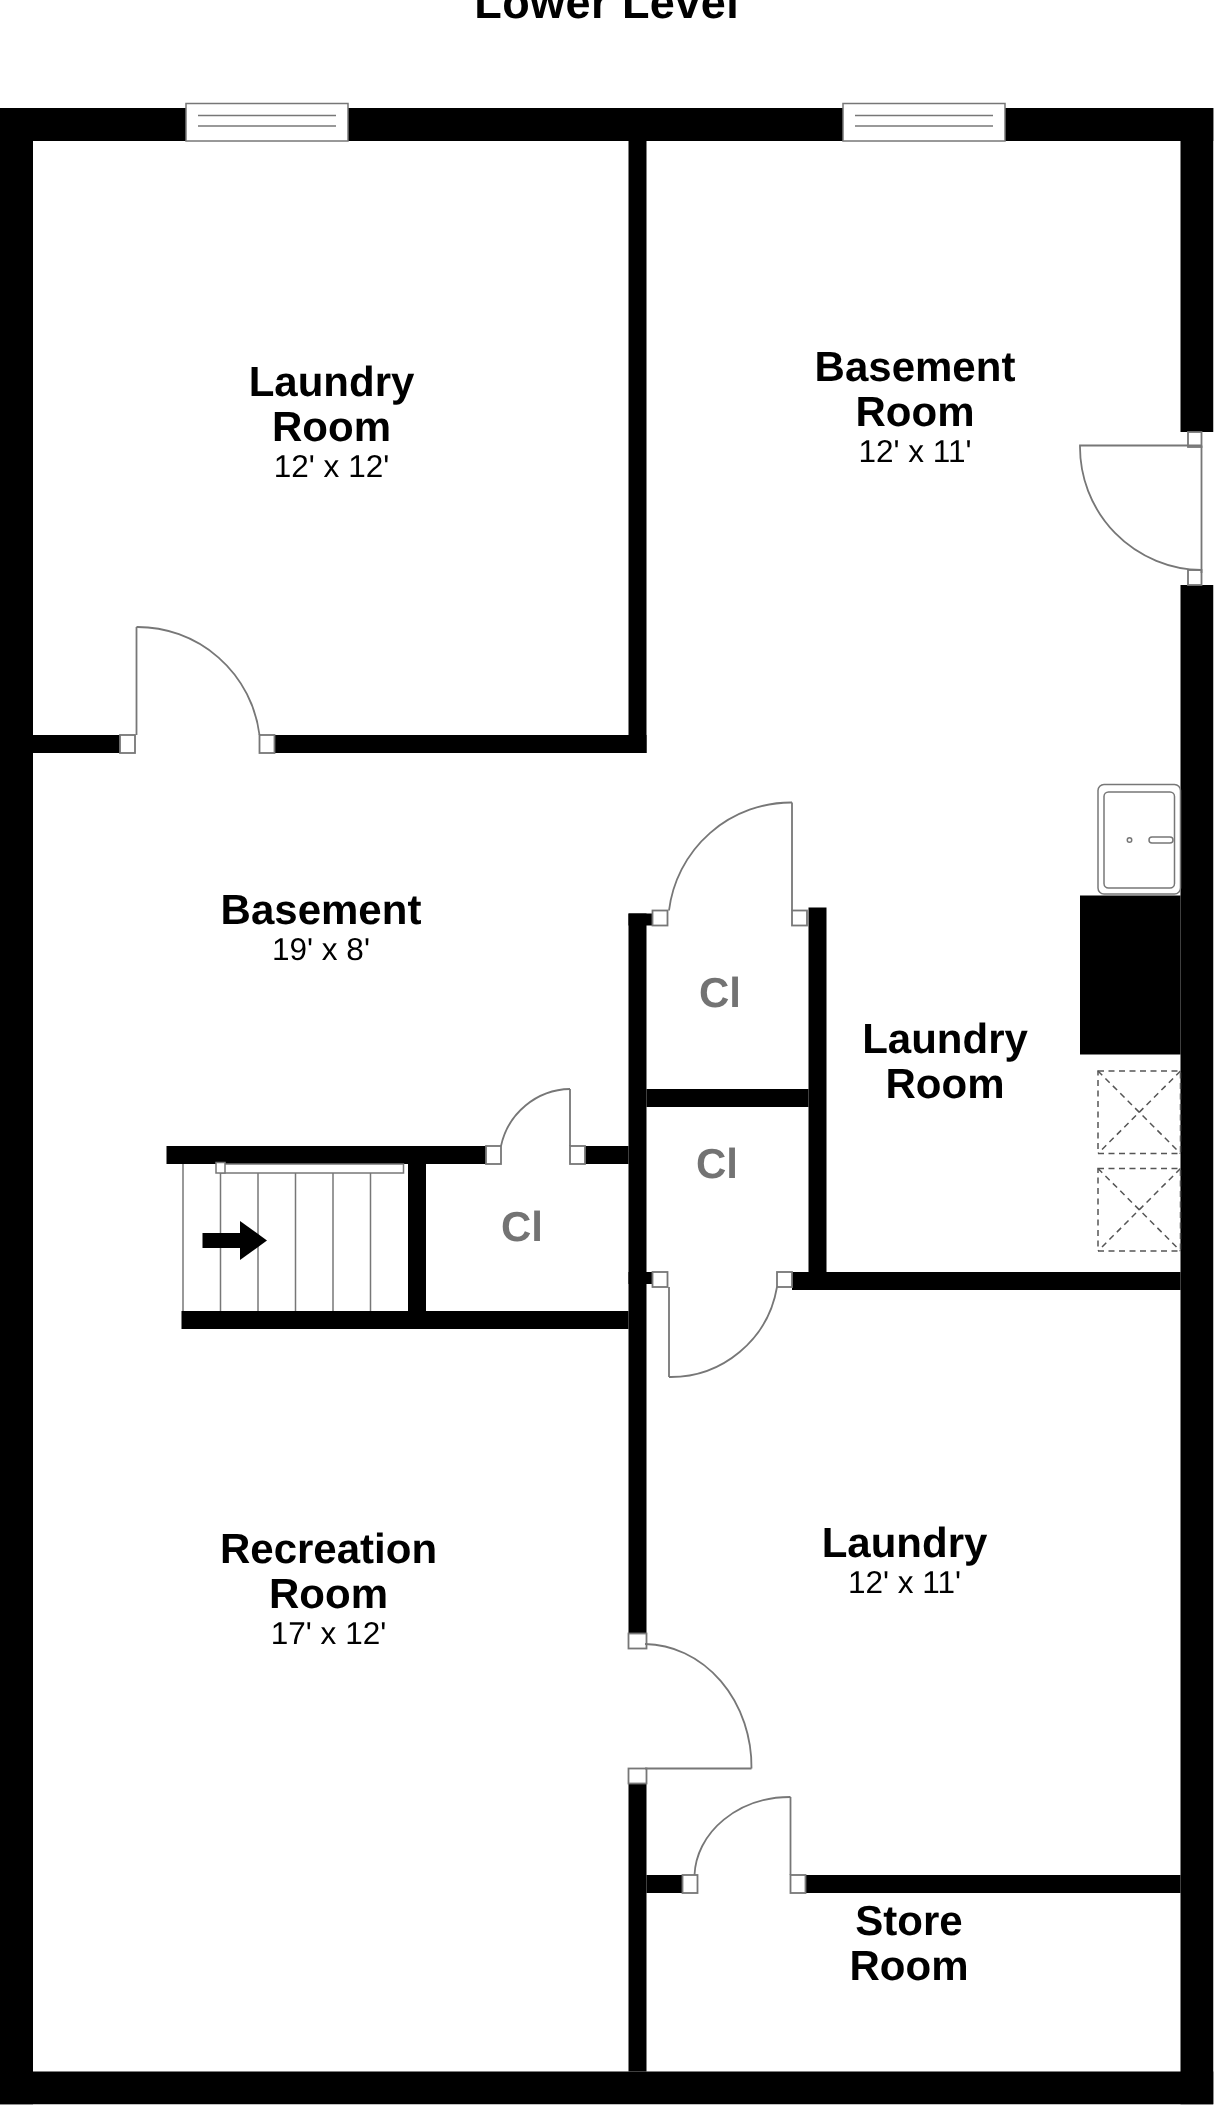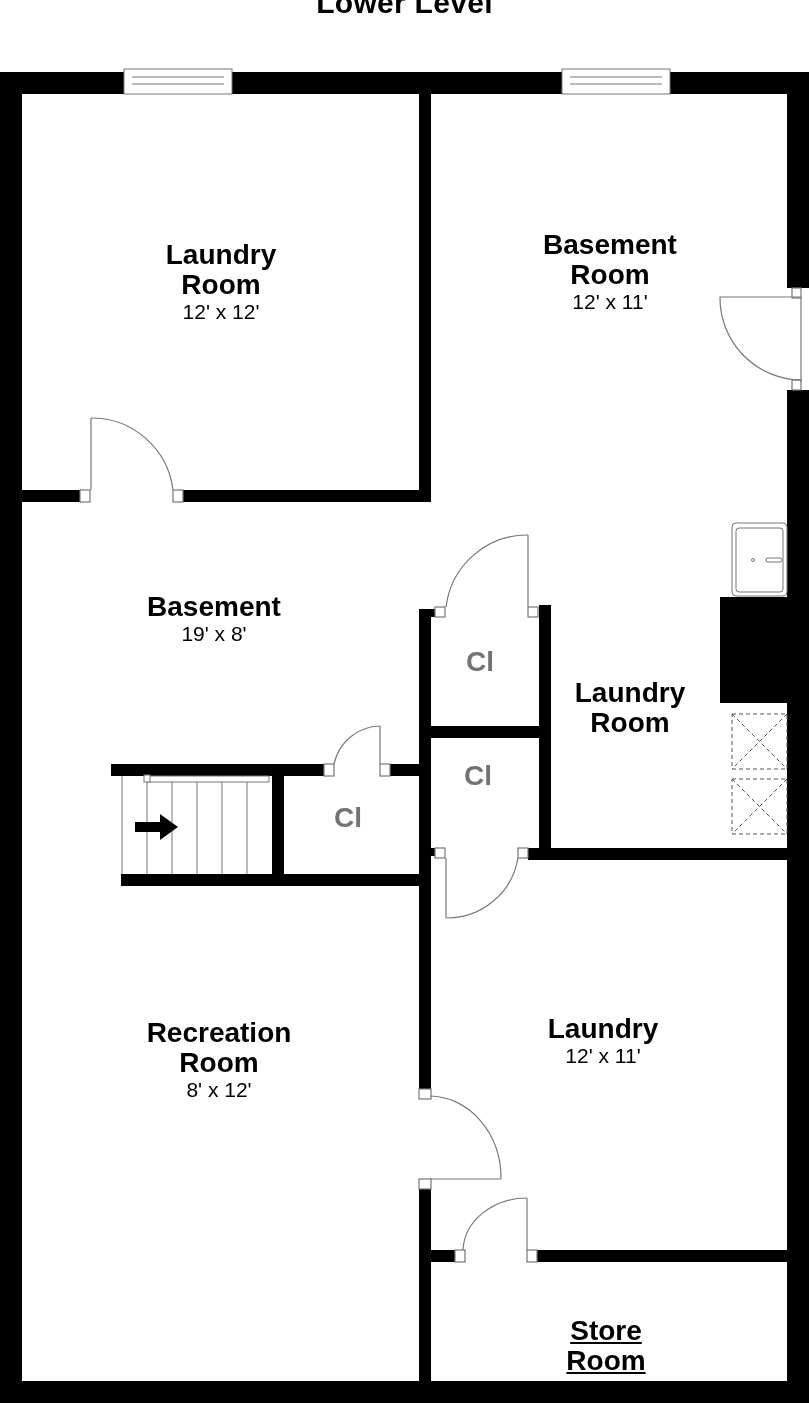--- a/index.html
+++ b/index.html
@@ -150,24 +150,24 @@
   <span class="name">Room</span>
 </div>
 
 <div class="cl" style="left:466px; top:646px;">Cl</div>
 <div class="cl" style="left:464px; top:760px;">Cl</div>
 <div class="cl" style="left:334px; top:802px;">Cl</div>
 
 <div class="lbl" style="left:104px; top:1018px; width:230px;">
   <span class="name">Recreation</span>
   <span class="name">Room</span>
-  <span class="dim">8' x 12'</span>
+  <span class="dim">17' x 12'</span>
 </div>
 
 <div class="lbl" style="left:503px; top:1014px; width:200px;">
   <span class="name">Laundry</span>
   <span class="dim">12' x 11'</span>
 </div>
 
-<div class="lbl" style="left:506px; top:1316px; width:200px;text-decoration:underline;">
+<div class="lbl" style="left:506px; top:1266px; width:200px;">
   <span class="name">Store</span>
   <span class="name">Room</span>
 </div>
 
 </body></html>

